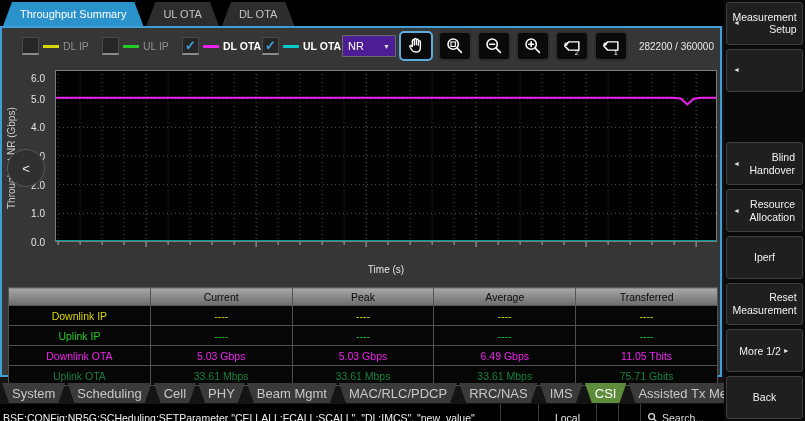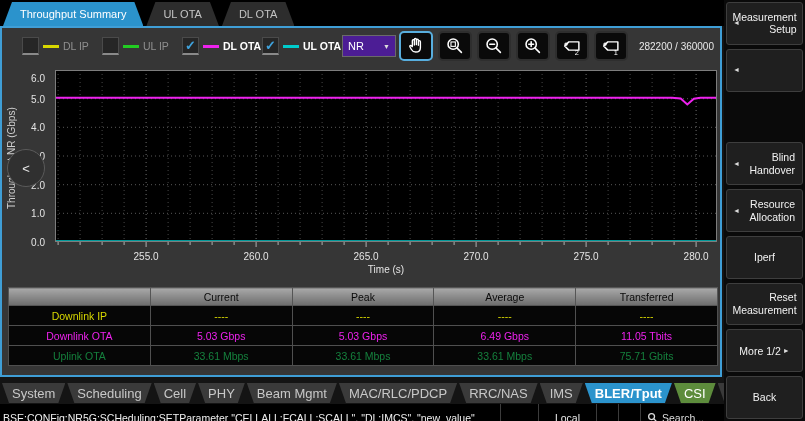--- a/index.html
+++ b/index.html
@@ -235,47 +235,46 @@
         </svg>
       <div class="ylabels" id="y-labels">
           <div class="ytick" style="top: 167px;">0.0</div>
           <div class="ytick" style="top: 138.333px;">1.0</div>
           <div class="ytick" style="top: 109.667px;">2.0</div>
           <div class="ytick" style="top: 81px;">3.0</div>
           <div class="ytick" style="top: 52.3333px;">4.0</div>
           <div class="ytick" style="top: 23.6667px;">5.0</div>
           <div class="ytick" style="top: -5px; margin-top: 8px;">6.0</div>
         </div>
-      <div class="xlabels" id="x-labels">
-          <div class="xtick" style="left: 69.0828px;">255.0</div>
-          <div class="xtick" style="left: 179.086px;">260.0</div>
-          <div class="xtick" style="left: 289.089px;">265.0</div>
-          <div class="xtick" style="left: 399.093px;">270.0</div>
-          <div class="xtick" style="left: 509.096px;">275.0</div>
-          <div class="xtick" style="left: 619.099px;">280.0</div>
-        </div>
       <div class="time-label">Time (s)</div>
 
       <div class="collapse-handle">
         <span>&lt;</span>
       </div>
 
       <table class="stats">
         <thead>
           <tr>
             <th></th>
             <th>Current</th>
             <th>Peak</th>
             <th>Average</th>
             <th>Transferred</th>
           </tr>
         </thead>
         <tbody>
           <tr style="color: rgb(216, 216, 0);">
             <td>Downlink IP</td>
+            <td>----</td>
+            <td>----</td>
+            <td>----</td>
+            <td>----</td>
+          </tr>
+          <tr style="color: rgb(34, 204, 34);">
+            <td>Uplink IP</td>
             <td>----</td>
             <td>----</td>
             <td>----</td>
             <td>----</td>
           </tr>
           <tr style="color: rgb(238, 34, 238);">
             <td>Downlink OTA</td>
             <td>5.03 Gbps</td>
             <td>5.03 Gbps</td>
             <td>6.49 Gbps</td>
@@ -294,21 +293,20 @@
 
     <div class="btabrow">
       <div class="btab">System</div>
       <div class="btab">Scheduling</div>
       <div class="btab">Cell</div>
       <div class="btab">PHY</div>
       <div class="btab">Beam Mgmt</div>
       <div class="btab">MAC/RLC/PDCP</div>
       <div class="btab">RRC/NAS</div>
       <div class="btab">IMS</div>
-      <div class="btab active">BLER/Tput</div>
       <div class="btab green">CSI</div>
       <div class="btab">Assisted Tx Meas</div>
     </div>
 
     <div class="statusbar">
       <div class="scpi">BSE:CONFig:NR5G:SCHeduling:SETParameter "CELLALL:FCALL:SCALL", "DL:IMCS",  "new_value"</div>
       <div class="scell c1"></div>
       <div class="scell local">Local</div>
       <div class="scell c2"></div>
       <div class="scell c3"></div>

